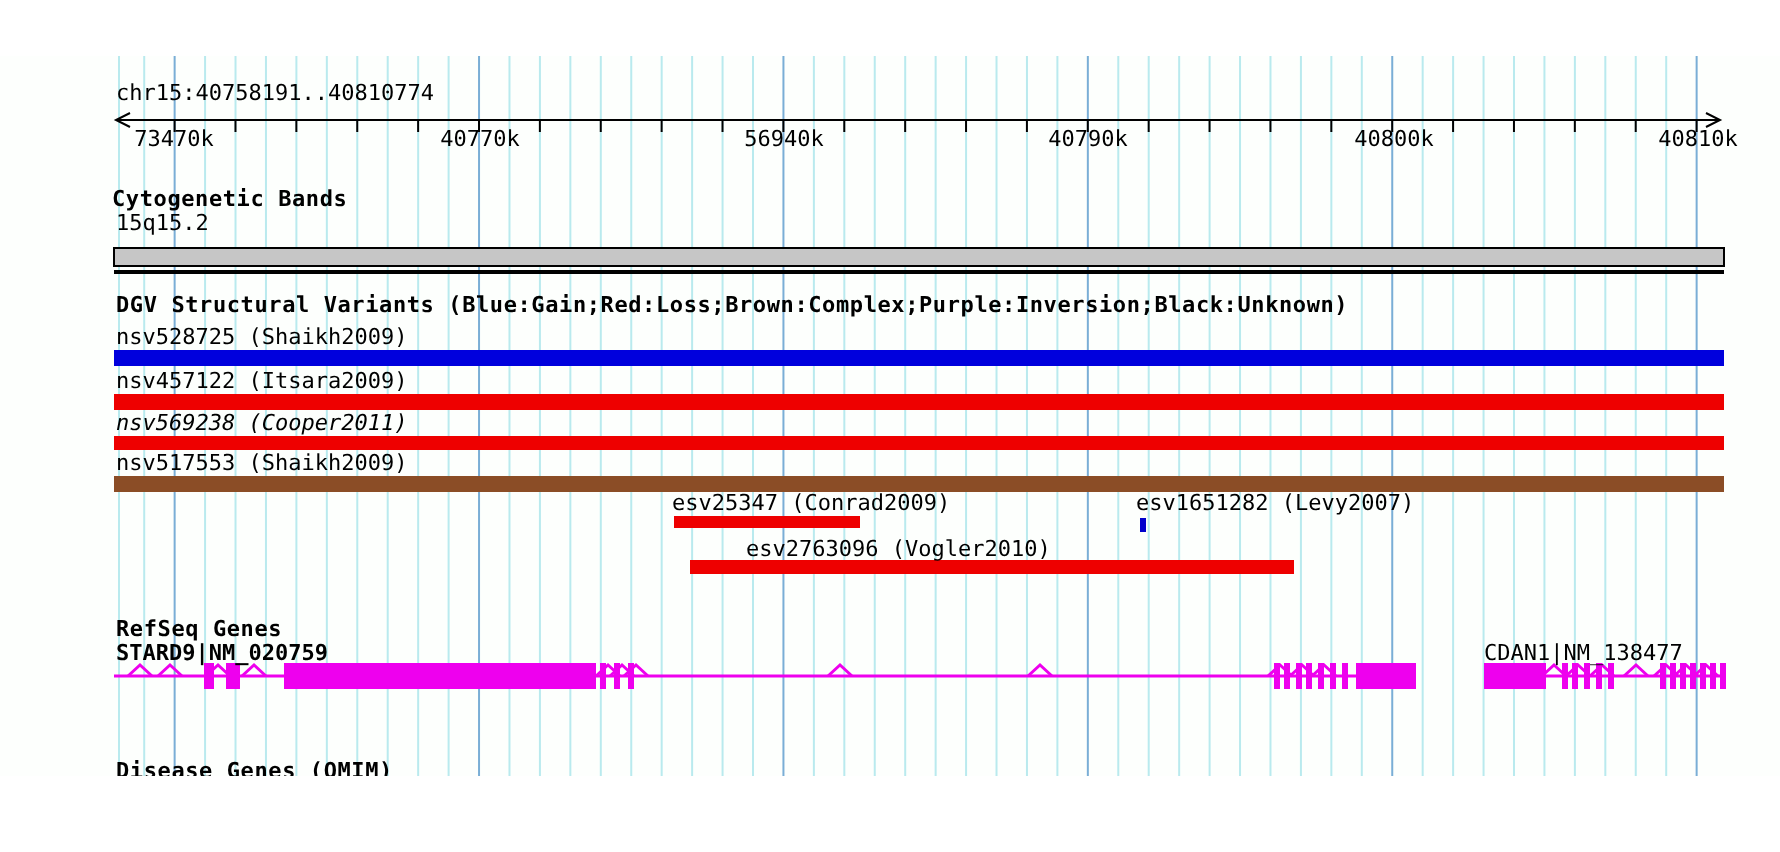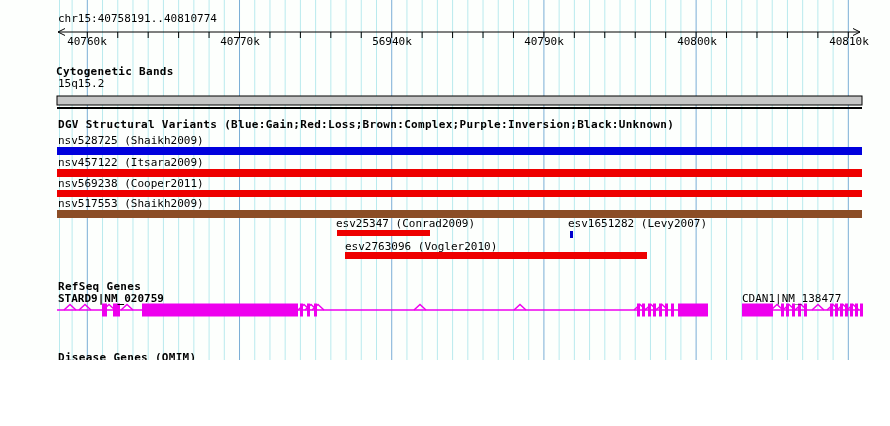--- a/index.html
+++ b/index.html
@@ -4,20 +4,21 @@
 <style>
   html,body{margin:0;padding:0;}
   .stage{
     position:relative;
     width:890px;height:360px;
     background:#fdfffd;
     overflow:hidden;
     font-family:"DejaVu Sans Mono","Liberation Mono",monospace;
     font-size:11px;
     color:#000;
+    margin-top:28px;
   }
   .stage svg{position:absolute;left:0;top:0;}
   .lbl{
     position:absolute;
     white-space:nowrap;
     line-height:12px;
     font-size:11px;
   }
   .bold{font-weight:bold;letter-spacing:0.3px;}
   .tick-label{transform:translateX(-50%);}
@@ -197,41 +198,41 @@
         <rect x="845" y="374.5" width="3" height="13" fill="#f2714e"></rect>
         <rect x="850" y="374.5" width="3" height="13" fill="#f2714e"></rect>
         <rect x="855" y="374.5" width="3" height="13" fill="#f2714e"></rect>
         <rect x="860" y="374.5" width="3" height="13" fill="#f2714e"></rect>
       </g>
     </svg>
 
   <div class="lbl" style="left:58px;top:13px;">chr15:40758191..40810774</div>
 
   <div id="tick-labels">
-      <div class="lbl tick-label" style="left: 87px; top: 36px;">40760k</div>
+      <div class="lbl tick-label" style="left: 87px; top: 36px;">73470k</div>
       <div class="lbl tick-label" style="left: 240px; top: 36px;">40770k</div>
       <div class="lbl tick-label" style="left: 392px; top: 36px;">56940k</div>
       <div class="lbl tick-label" style="left: 544px; top: 36px;">40790k</div>
       <div class="lbl tick-label" style="left: 697px; top: 36px;">40800k</div>
       <div class="lbl tick-label" style="left: 849px; top: 36px;">40810k</div>
     </div>
 
   <div class="lbl bold" style="left:56px;top:66px;text-align:center;">Cytogenetic Bands</div>
   <div class="lbl" style="left:58px;top:78px;">15q15.2</div>
 
   <div class="lbl bold" style="left:58px;top:119px;">DGV Structural Variants (Blue:Gain;Red:Loss;Brown:Complex;Purple:Inversion;Black:Unknown)</div>
 
   <div id="variant-labels">
       <div class="lbl" style="left: 58px; top: 135px;">nsv528725 (Shaikh2009)</div>
       <div class="lbl" style="left: 58px; top: 157px; text-align: right;">nsv457122 (Itsara2009)</div>
-      <div class="lbl" style="left: 58px; top: 178px;">nsv569238 (Cooper2011)</div>
+      <div class="lbl" style="left: 58px; top: 178px; font-style: italic;">nsv569238 (Cooper2011)</div>
       <div class="lbl" style="left: 58px; top: 198px;">nsv517553 (Shaikh2009)</div>
       <div class="lbl" style="left: 336px; top: 218px;">esv25347 (Conrad2009)</div>
       <div class="lbl" style="left: 568px; top: 218px;">esv1651282 (Levy2007)</div>
-      <div class="lbl" style="left: 345px; top: 241px;">esv2763096 (Vogler2010)</div>
+      <div class="lbl" style="left: 345px; top: 241px; padding-left: 28px;">esv2763096 (Vogler2010)</div>
     </div>
 
   <div class="lbl bold" style="left:58px;top:281px;">RefSeq Genes</div>
 
   <div id="gene-labels">
       <div class="lbl" style="left: 58px; top: 293px; font-weight: bold;">STARD9|NM_020759</div>
       <div class="lbl" style="left: 742px; top: 293px;">CDAN1|NM_138477</div>
     </div>
 
   <div class="lbl bold" style="left:58px;top:352px;">Disease Genes (OMIM)</div>

